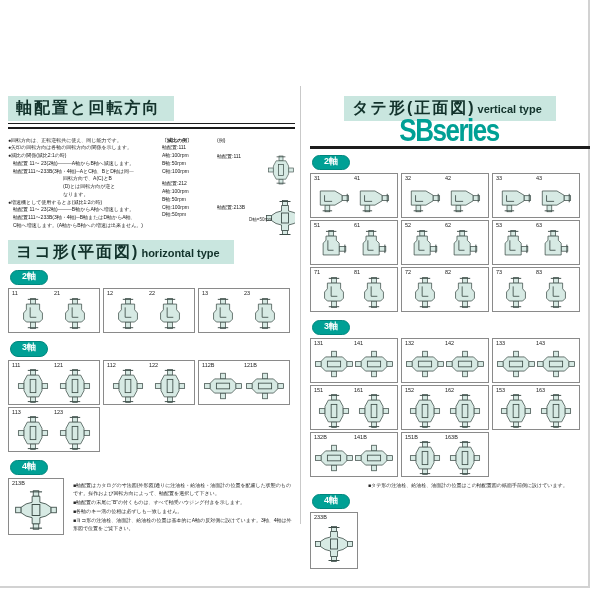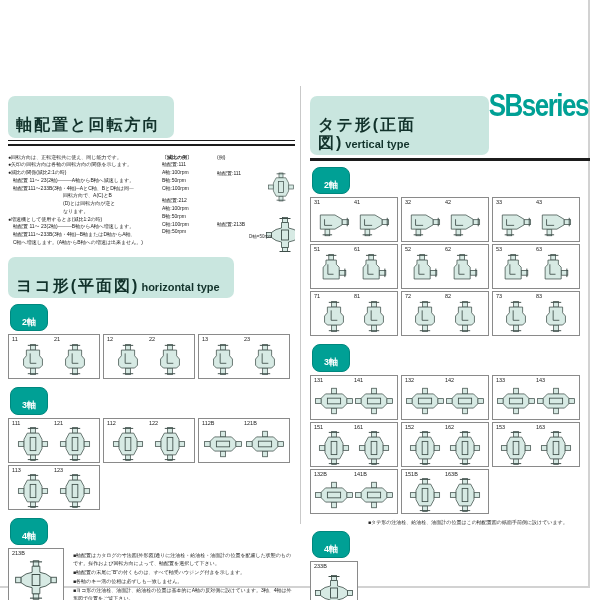--- a/index.html
+++ b/index.html
@@ -12,25 +12,25 @@
   #fold{position:absolute;left:300px;top:86px;width:1px;height:438px;background:#c9c9c9;}
   #edge-right{position:absolute;left:588px;top:0;width:2px;height:588px;background:#d2d2d2;}
   #edge-bottom{position:absolute;left:0;top:586px;width:590px;height:2px;background:#d2d2d2;}
 
   .page{position:absolute;top:96px;}
   #left-page{left:8px;width:287px;}
   #right-page{left:310px;width:280px;}
 
   
   .hband{display:inline-block;background:#C9E6DF;color:#12322B;font-weight:bold;
-         padding:20px 14px 4px 8px;font-size:16px;letter-spacing:2px;line-height:1.1;border-radius:7px;}
+         padding:3px 14px 4px 8px;font-size:16px;letter-spacing:2px;line-height:1.1;}
   .hband .en{font-size:11px;letter-spacing:0;margin-left:2px;}
   .rule-d{margin-top:2px;height:3px;border-top:1.5px solid #1c1c1c;border-bottom:2.5px solid #1c1c1c;}
   .rule-s{margin-top:3px;height:3px;background:#1c1c1c;}
-  .rhead{display:flex;justify-content:space-between;align-items:flex-start;}
+  .rhead{display:flex;justify-content:space-between;align-items:center;flex-direction:column;}
   #logo{font-size:26px;font-weight:900;color:#00A095;letter-spacing:-1.5px;line-height:0.85;
         transform:scaleY(1.2);transform-origin:bottom;padding-right:2px;}
 
   
   #intro{display:flex;margin-top:8px;font-size:5px;line-height:1.55;height:98px;overflow:hidden;}
   #intro-bullets{width:152px;}
   #ratio-col{width:55px;margin-left:2px;}
   #ratio-col .rx-head{font-weight:bold;}
   #ratio-col .rx-group{margin-bottom:5px;}
   #example-col{flex:1;position:relative;}
@@ -39,21 +39,21 @@
   .ex-diagram{position:relative;height:50px;flex:1;}
   .ex-diagram svg{position:absolute;left:16px;top:2px;}
   .exl{position:absolute;font-size:4.5px;white-space:nowrap;color:#333;}
   .exl-left{left:0px;top:21px;}
 
   
   .subband{margin-top:5px;}
 
   
   .pill{display:inline-block;background:#00A095;color:#fff;font-size:9px;font-weight:bold;
-        padding:12px 11px 2px;border-radius:8px;margin:6px 0 3px 2px;line-height:1.25;
+        padding:0 11px 2px;border-radius:8px;margin:6px 0 3px 2px;line-height:1.25;
         border:1px solid #00877e;}
 
   
   .box-row{display:flex;align-items:flex-start;}
   .box-row.with-notes{align-items:flex-start;}
   .dbox{border:1px solid #8a8a8a;margin-right:3px;margin-bottom:2px;display:flex;
         padding:2px 3px 1px;background:#fff;}
   .unit{width:42px;height:40px;position:relative;display:flex;align-items:flex-end;justify-content:center;}
   #right-page .unit{width:40px;}
   .dbox.single .unit{width:48px;height:52px;}

